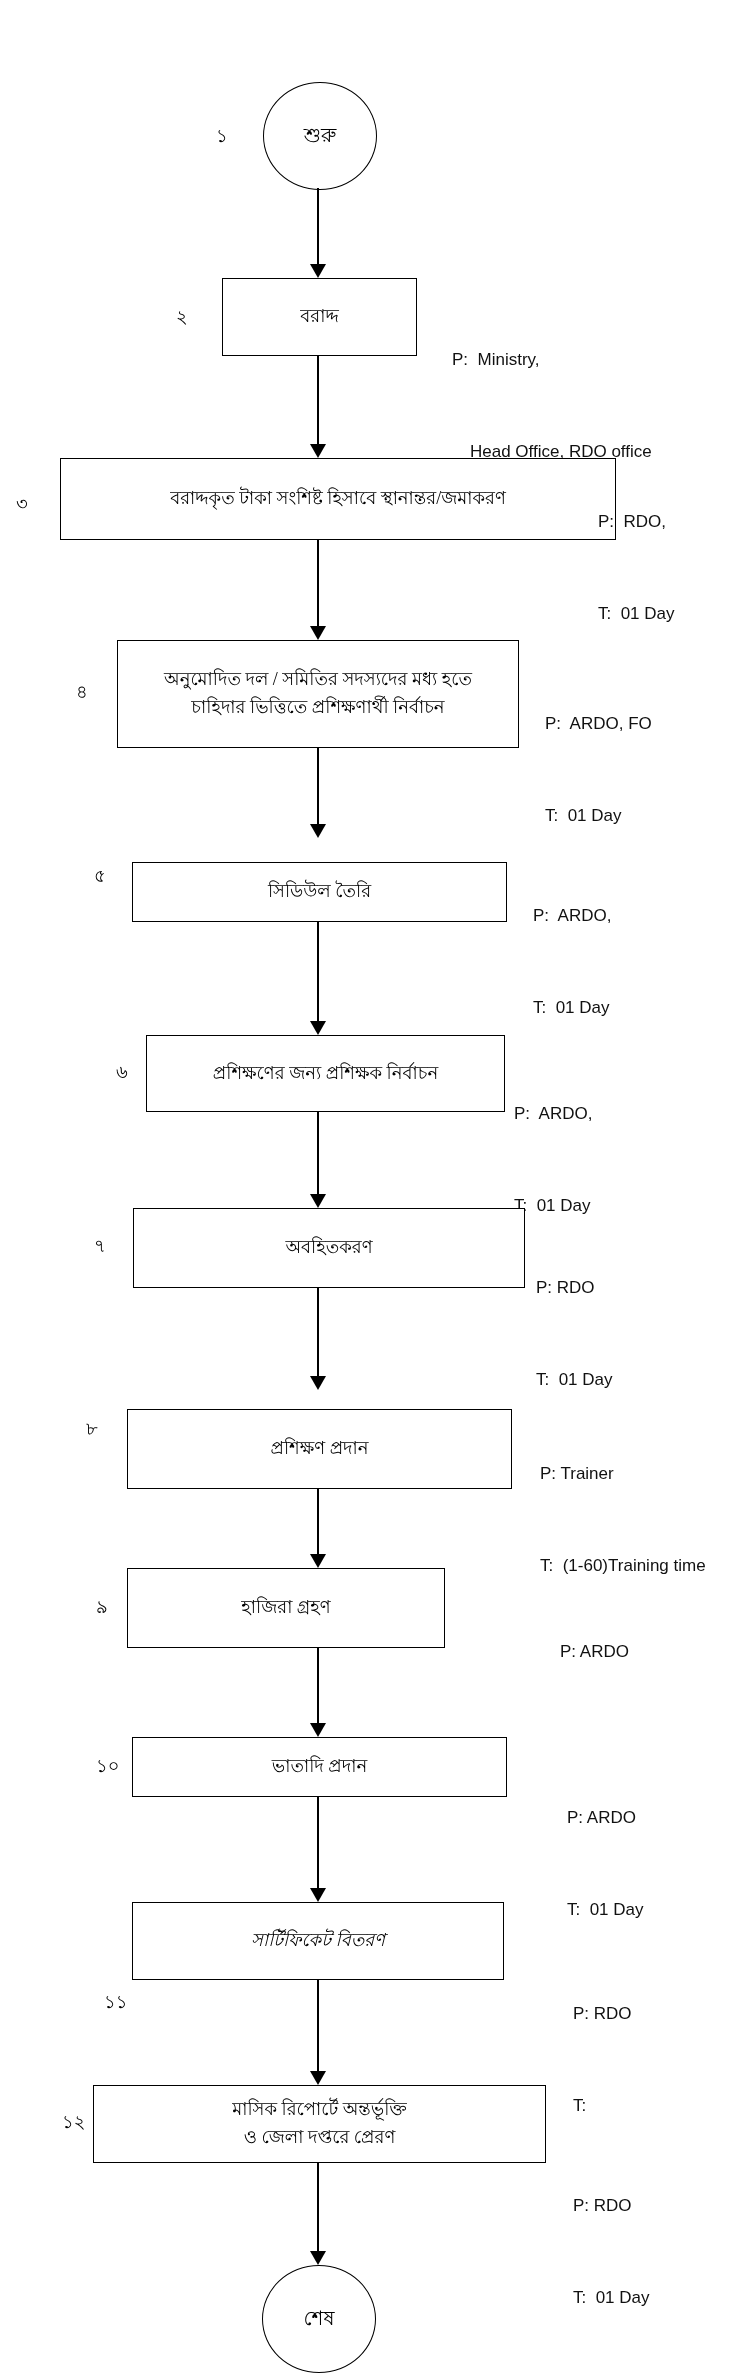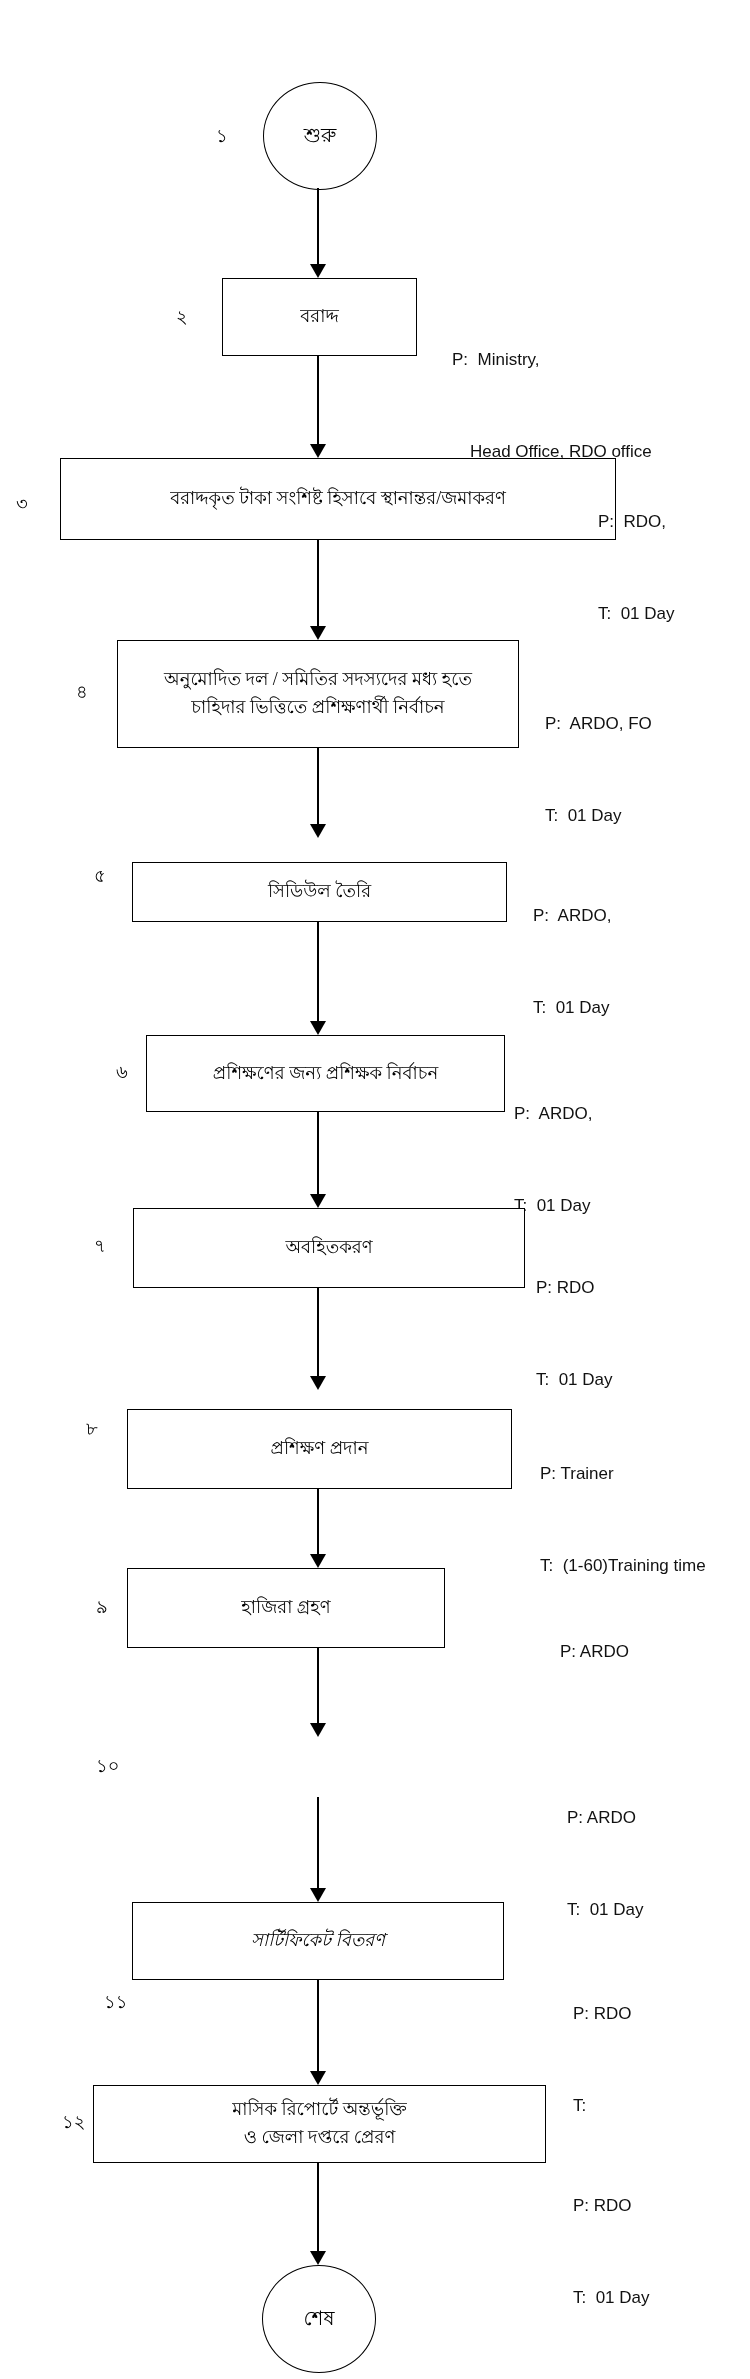--- a/index.html
+++ b/index.html
@@ -125,20 +125,23 @@
   <div class="num" style="left:96px;top:1593px;">৯</div>
   <div class="box" style="left:127px;top:1568px;width:318px;height:80px;">
     <span>হাজিরা গ্রহণ</span>
   </div>
   <div class="ann" style="left:560px;top:1576px;">
     <div>P: ARDO</div>
     <div></div>
   </div>
 
   <div class="num" style="left:96px;top:1752px;">১০</div>
+  <div class="box" style="left:132px;top:1737px;width:375px;height:60px;">
+    <span>ভাতাদি প্রদান</span>
+  </div>
   <div class="ann" style="left:567px;top:1742px;">
     <div>P: ARDO</div>
     <div>T:  01 Day</div>
   </div>
 
   <div class="num" style="left:104px;top:1988px;">১১</div>
   <div class="box" style="left:132px;top:1902px;width:372px;height:78px;font-style:italic;">
     <span>সার্টিফিকেট বিতরণ</span>
   </div>
   <div class="ann" style="left:573px;top:1938px;">

